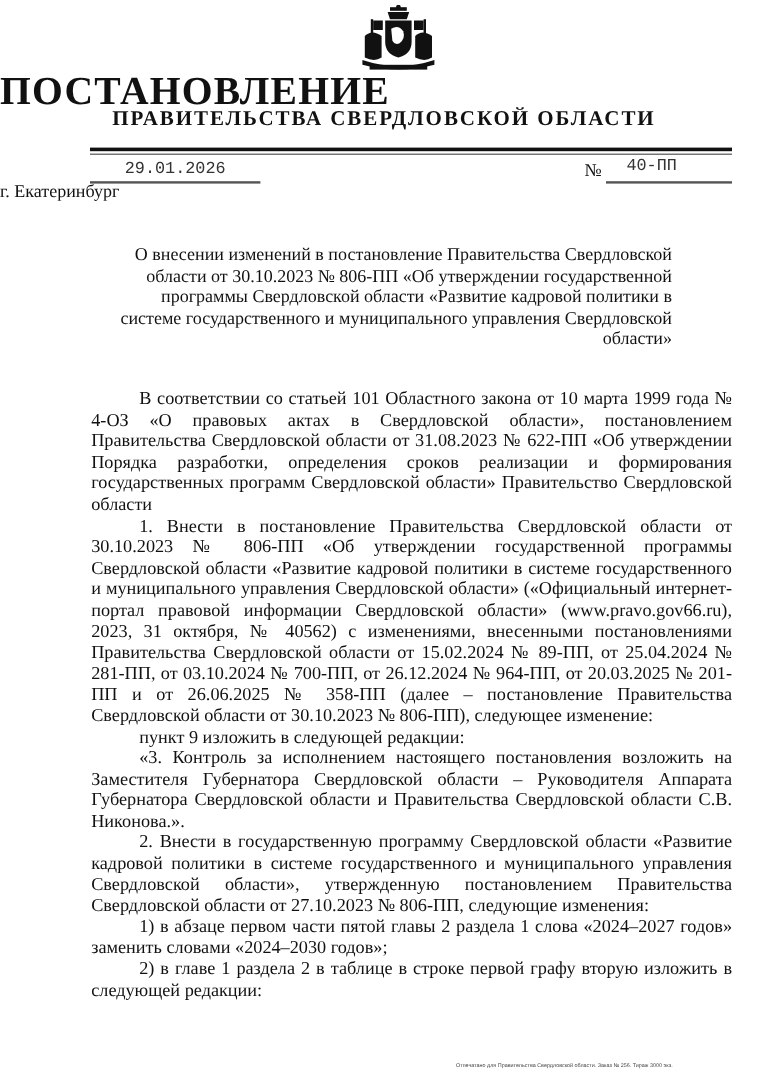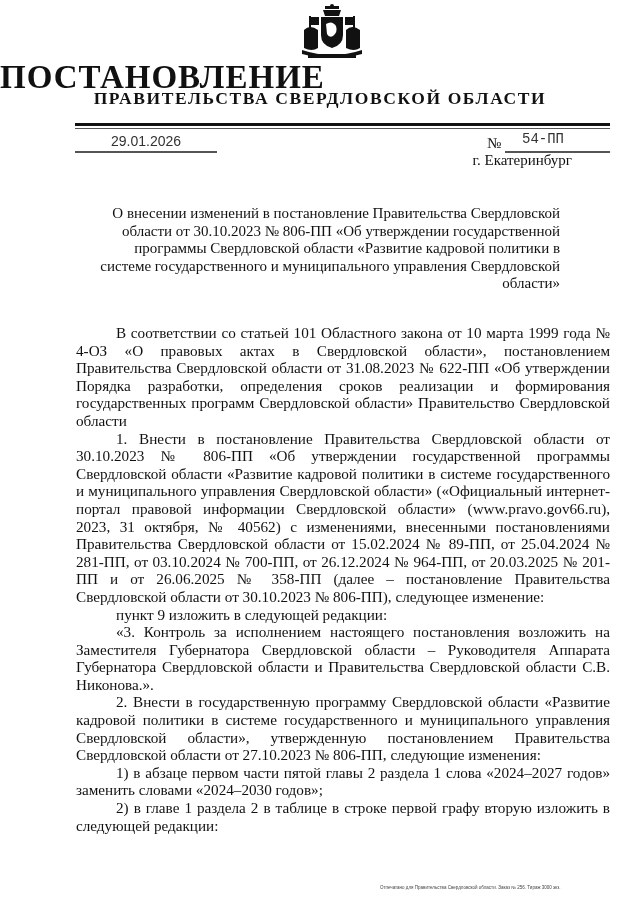--- a/index.html
+++ b/index.html
@@ -13,31 +13,31 @@
       top: 62px; font-size: 33px; font-weight: bold; letter-spacing: 1px; line-height: 30px;
     }
     .subtitle {
       position: absolute; left: 0; width: 640px; text-align: center;
       top: 87px; font-size: 17.5px; font-weight: bold; letter-spacing: 1.6px; line-height: 22px;
     }
     .rule-thick { position: absolute; left: 75px; top: 123px; width: 535px; height: 3px; background: #111; }
     .rule-thin { position: absolute; left: 75px; top: 127.5px; width: 535px; height: 1px; background: #555; }
     .date {
       position: absolute; left: 75px; top: 133px; width: 142px; text-align: center;
-      font-family: Liberation Sans, sans-serif; font-size: 14px; color: #333;
+      font-family: Liberation Mono, monospace; font-size: 14px; color: #333;
     }
     .date-line { position: absolute; left: 75px; top: 151px; width: 142px; height: 1.5px; background: #555; }
     .num-sign { position: absolute; left: 487px; top: 135px; font-size: 15px; }
     .num-value {
       position: absolute; left: 510px; top: 131px; width: 100px; text-align: left; padding-left: 12px;
       font-family: "Liberation Mono", "DejaVu Sans Mono", monospace; font-size: 14px; color: #333;
     }
     .num-line { position: absolute; left: 505px; top: 151px; width: 105px; height: 1.5px; background: #555; }
     .city {
-      position: absolute; left: 0; width: 572px; text-align: right;
+      position: absolute; left: 0; width: 572px; text-align: left;
       top: 152px; font-size: 15px;
     }
     .doc-title {
       position: absolute; left: 100px; width: 460px; top: 205px;
       text-align: right; font-weight: normal; font-size: 15px; line-height: 17.5px;
     }
     .body {
       position: absolute; left: 76px; width: 534px; top: 324px;
       font-size: 15.2px; line-height: 17.6px; text-align: justify;
     }
@@ -75,21 +75,21 @@
 <div class="title">ПОСТАНОВЛЕНИЕ</div>
 <div class="subtitle">ПРАВИТЕЛЬСТВА СВЕРДЛОВСКОЙ ОБЛАСТИ</div>
 
 <div class="rule-thick"></div>
 <div class="rule-thin"></div>
 
 <div class="date">29.01.2026</div>
 <div class="date-line"></div>
 
 <div class="num-sign">№</div>
-<div class="num-value">54-ПП</div>
+<div class="num-value">40-ПП</div>
 <div class="num-line"></div>
 
 <div class="city">г. Екатеринбург</div>
 
 <div class="doc-title">О внесении изменений в постановление Правительства Свердловской области от 30.10.2023 № 806-ПП «Об утверждении государственной программы Свердловской области «Развитие кадровой политики в системе государственного и муниципального управления Свердловской области»</div>
 
 <div class="body">
   <p>В соответствии со статьей 101 Областного закона от 10 марта 1999 года № 4-ОЗ «О правовых актах в Свердловской области», постановлением Правительства Свердловской области от 31.08.2023 № 622-ПП «Об утверждении Порядка разработки, определения сроков реализации и формирования государственных программ Свердловской области» Правительство Свердловской области</p>
   <p>1. Внести в постановление Правительства Свердловской области от 30.10.2023 № 806-ПП «Об утверждении государственной программы Свердловской области «Развитие кадровой политики в системе государственного и муниципального управления Свердловской области» («Официальный интернет-портал правовой информации Свердловской области» (www.pravo.gov66.ru), 2023, 31 октября, № 40562) с изменениями, внесенными постановлениями Правительства Свердловской области от 15.02.2024 № 89-ПП, от 25.04.2024 № 281-ПП, от 03.10.2024 № 700-ПП, от 26.12.2024 № 964-ПП, от 20.03.2025 № 201-ПП и от 26.06.2025 № 358-ПП (далее – постановление Правительства Свердловской области от 30.10.2023 № 806-ПП), следующее изменение:</p>
   <p>пункт 9 изложить в следующей редакции:</p>

